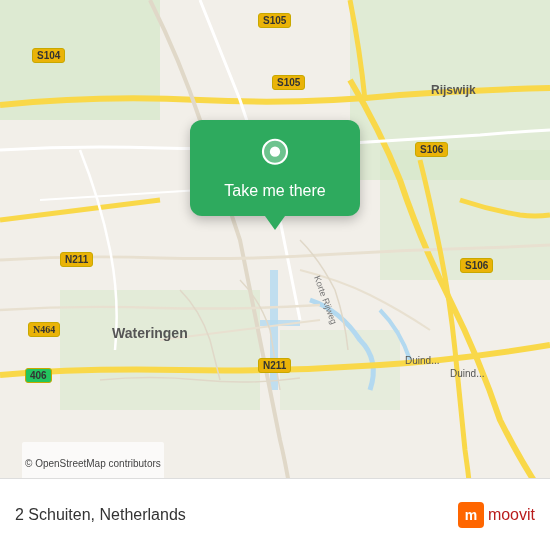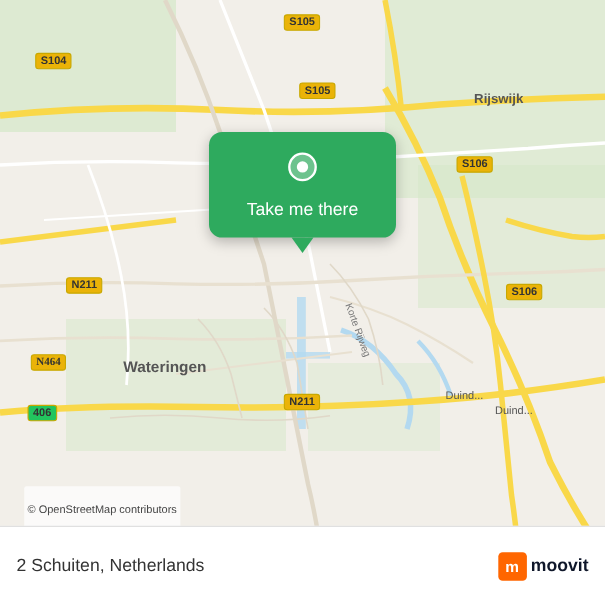--- a/index.html
+++ b/index.html
@@ -53,23 +53,23 @@
       font-size: 14px;
       width: 26px;
       height: 26px;
       border-radius: 4px;
       display: flex;
       align-items: center;
       justify-content: center;
     }
 
     .moovit-text {
-      color: #0f172a;
+      color: #b91c1c;
       font-size: 16px;
-      font-weight: bold;
+      font-weight: normal;
     }
 
     
     #attribution {
       position: absolute;
       bottom: 65px;
       left: 8px;
       font-size: 10px;
       color: #444;
       z-index: 10;

